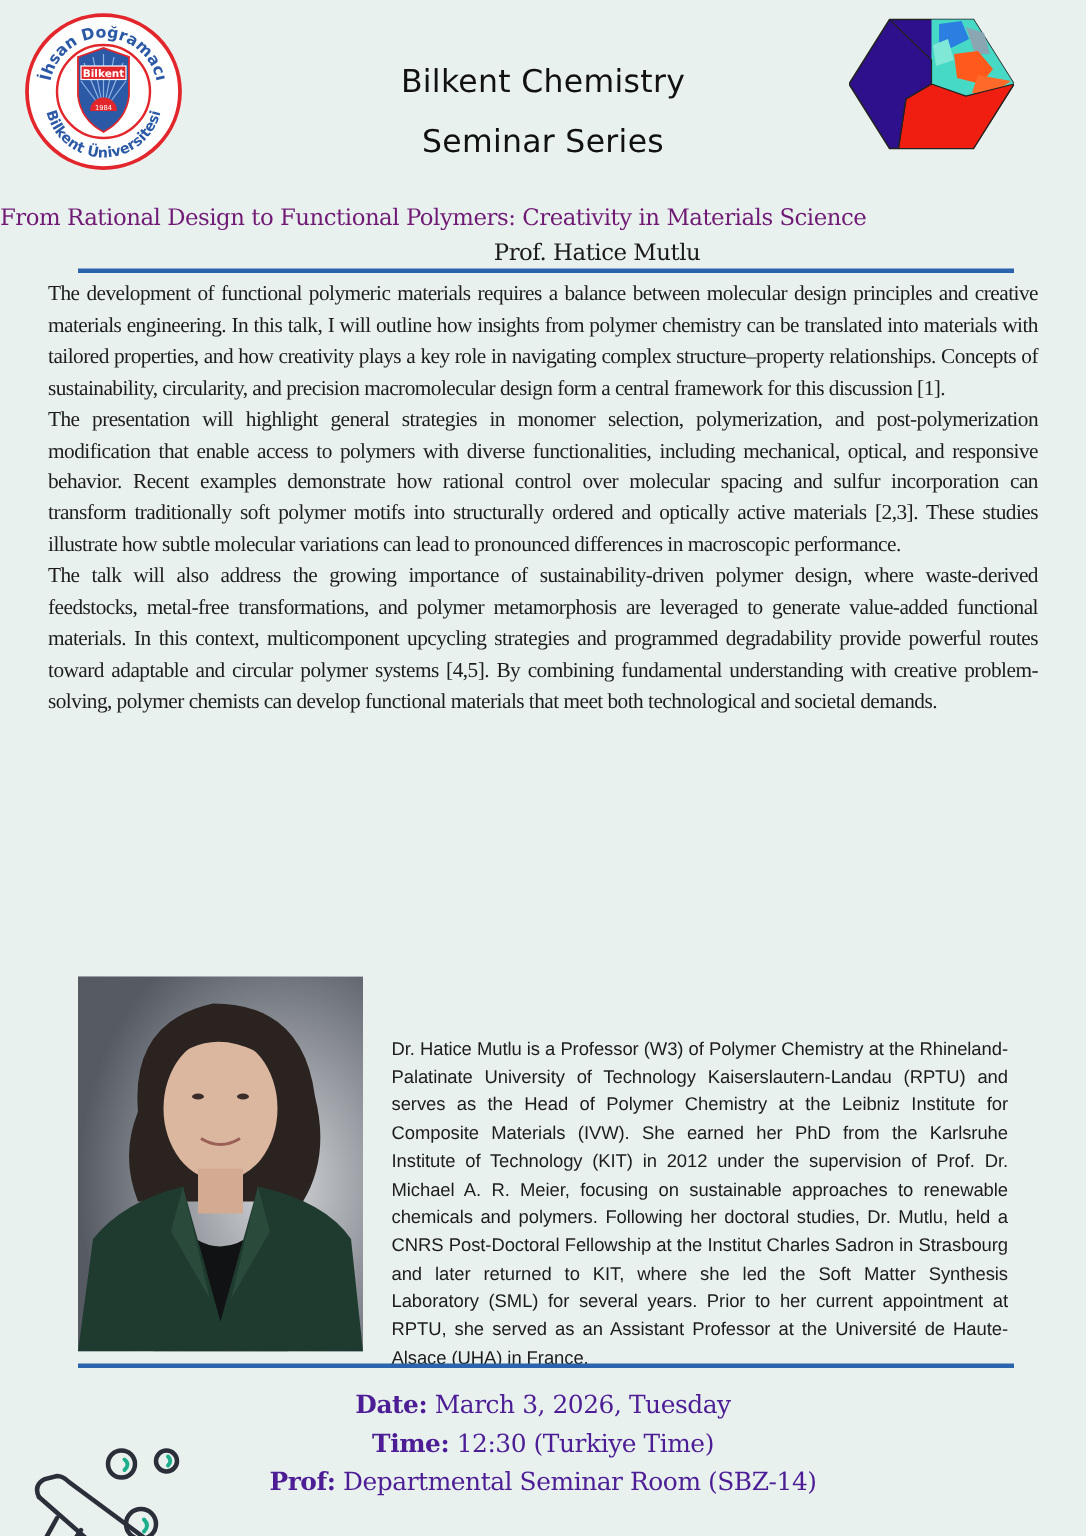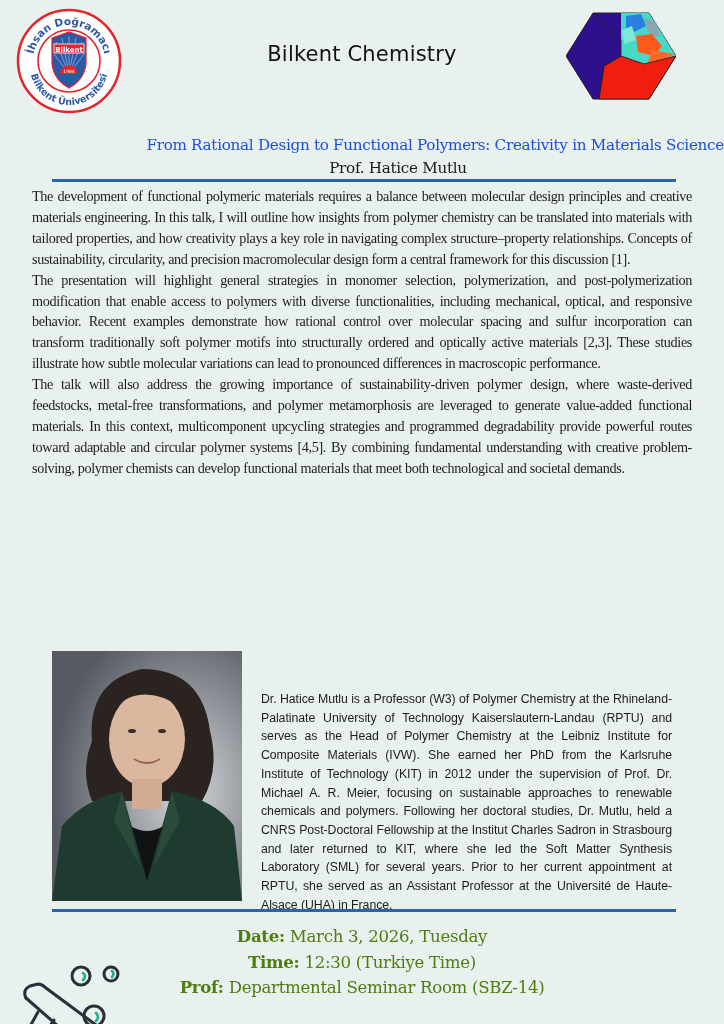--- a/index.html
+++ b/index.html
@@ -24,24 +24,24 @@
       color: #111;
       letter-spacing: 0.2px;
     }
 
     
     .crystal { left: 566px; top: 6px; width: 110px; height: 94px; }
 
     
     .talk-title {
       left: 0; width: 724px; top: 134px;
-      text-align: right;
+      text-align: left;
       font-family: "DejaVu Serif", serif;
       font-size: 15.2px; line-height: 23px;
-      color: #1d4ed8;
+      color: #701a75;
       letter-spacing: -0.3px;
     }
     .speaker {
       left: 0; width: 724px; top: 157px;
       text-align: center;
       font-size: 15.2px; line-height: 23px;
       letter-spacing: -0.3px;
       padding-left: 36px;
     }
 
@@ -78,21 +78,21 @@
       letter-spacing: -0.05px;
       margin-top: 38px;
     }
 
     
     .details {
       left: 0; width: 724px; top: 924px;
       text-align: center;
       font-size: 16.6px; line-height: 25.5px;
       letter-spacing: -0.3px;
-      color: #4d7c0f;
+      color: #4c1d95;
     }
     .details .line b { font-weight: bold; }
 
     
     .doodle { left: 14px; top: 960px; width: 110px; height: 64px; }
   </style>
 </head>
 <body>
 
 <div class="abs logo">
@@ -122,20 +122,21 @@
     </g>
     <rect x="38" y="36" width="30" height="9" fill="#e2262b" stroke="#fff" stroke-width="0.8"></rect>
     <text x="53" y="43.5" text-anchor="middle" font-family="DejaVu Sans, sans-serif" font-size="7" font-weight="bold" fill="#fff">Bilkent</text>
     <path d="M 44 66 A 9 9 0 0 1 62 66 Z" fill="#e2262b"></path>
     <text x="53" y="65" text-anchor="middle" font-family="DejaVu Sans, sans-serif" font-size="4.5" fill="#fff">1984</text>
   </svg>
 </div>
 
 <div class="abs title">
   <div>Bilkent Chemistry</div>
+  <div>Seminar Series</div>
 </div>
 
 <div class="abs crystal">
   <svg width="110" height="94" viewBox="0 0 110 94">
     <polygon points="27,7 83,7 110,50 83,93 27,93 0,50" fill="#2e0f8c" stroke="#222" stroke-width="1"></polygon>
     <polygon points="55,7 83,7 110,50 78,58 55,50" fill="#46d9c6"></polygon>
     <polygon points="60,10 75,8 80,20 68,26 60,22" fill="#2a7fe0"></polygon>
     <polygon points="78,12 90,16 94,30 84,30" fill="#8aa6b2"></polygon>
     <polygon points="56,24 66,20 70,34 58,38" fill="#7fe8d6"></polygon>
     <polygon points="70,30 86,28 96,40 88,50 72,46" fill="#ff5a1c"></polygon>

